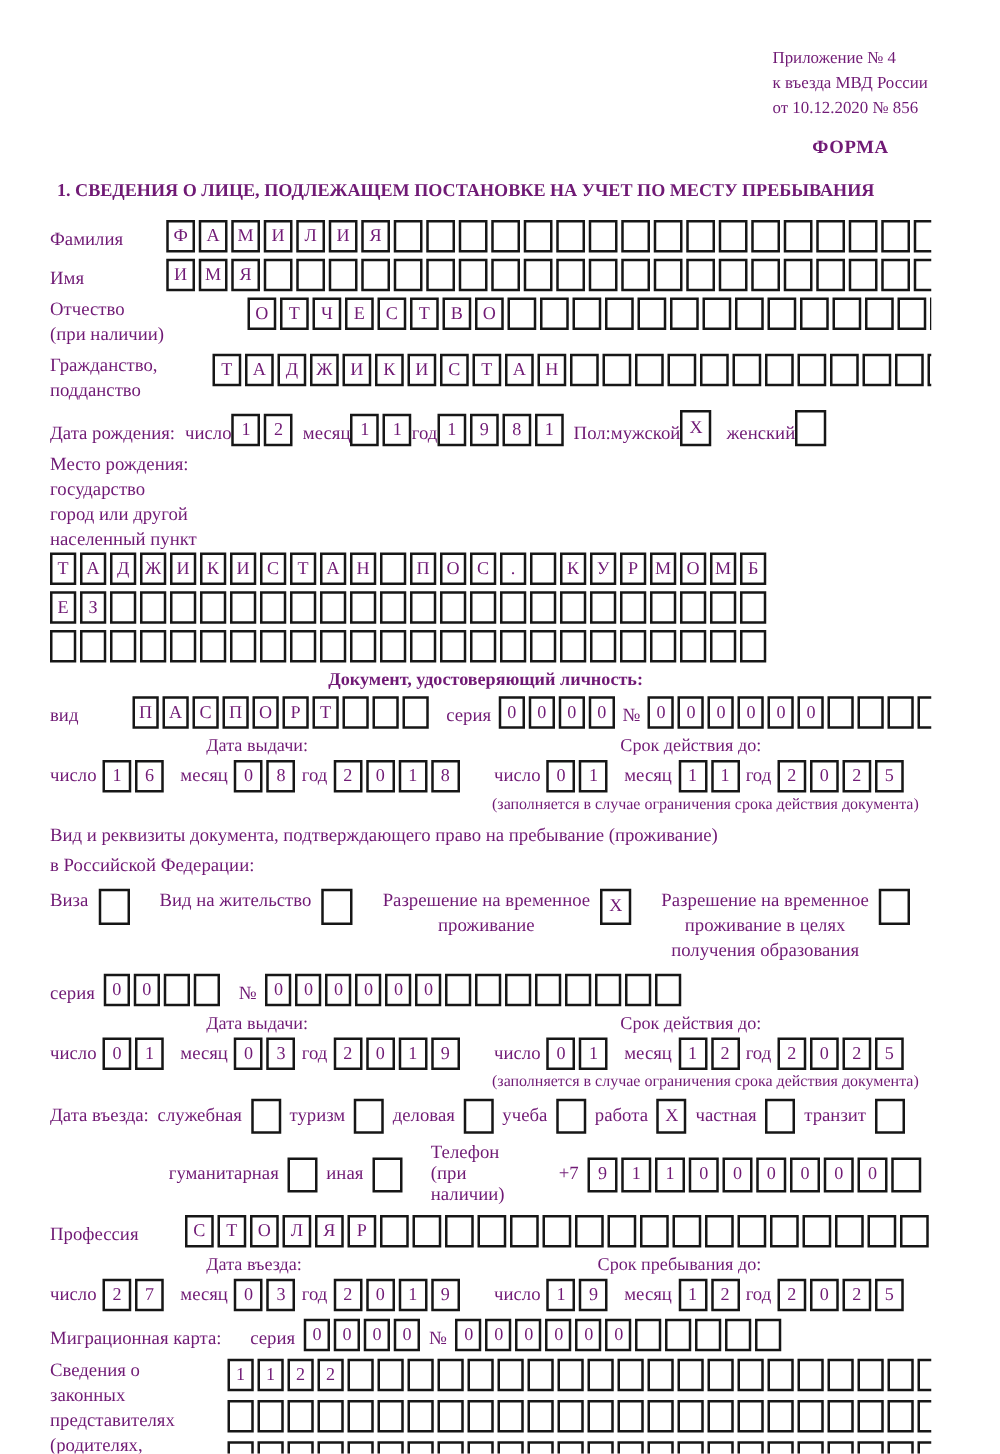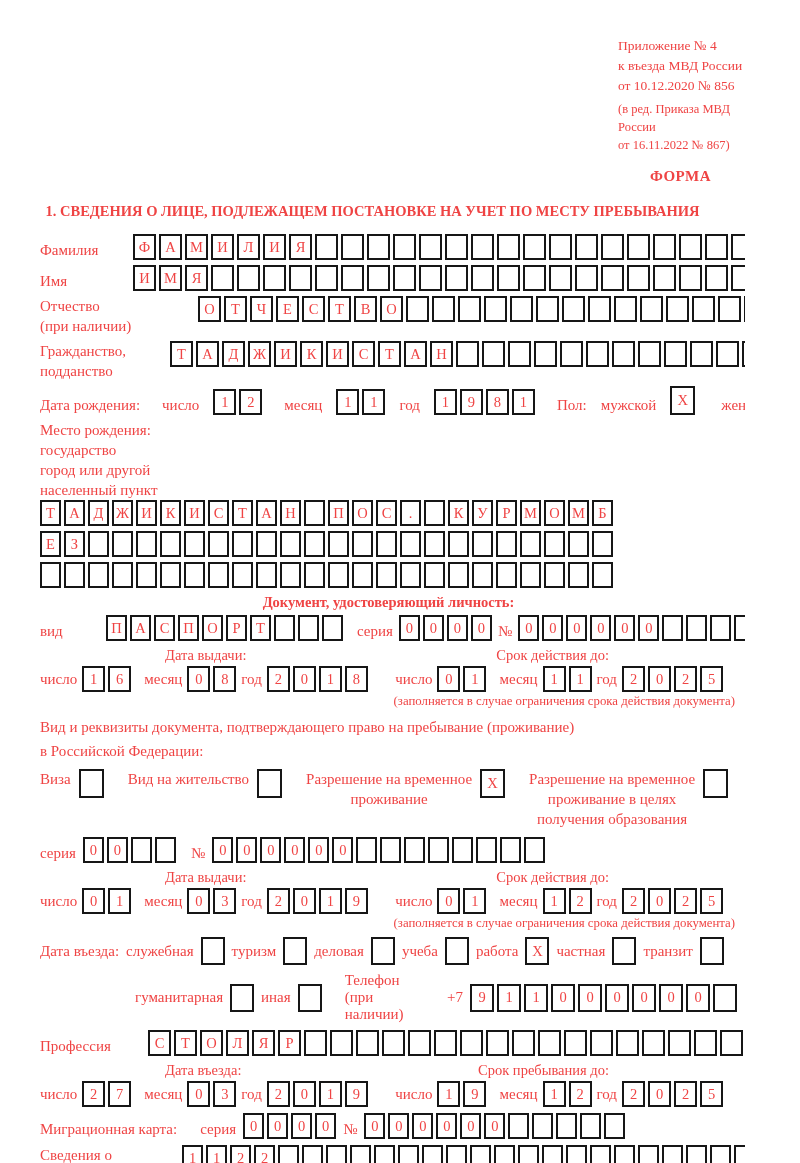--- a/index.html
+++ b/index.html
@@ -1,17 +1,17 @@
 <!DOCTYPE html>
 <html><head>
 <meta charset="utf-8">
 <style>
   html,body{margin:0;padding:0;background:#fff;}
   .page{
-    position:relative;width:745px;height:1163px;background:#fff;color:#ef4444;
+    position:relative;width:745px;height:1163px;background:#fff;color:#701a75;
     font-family:"Liberation Serif","DejaVu Serif",serif;font-size:15px;overflow:hidden;
   }
   
   .hdr{margin:36px 0 0 618px;font-size:13.5px;line-height:20px;}
   .hdr2{margin:4px 0 0 618px;font-size:12.5px;line-height:18px;}
   .forma{margin:14px 34px 0 0;text-align:right;font-weight:bold;font-size:15px;letter-spacing:.5px;padding-left:16px;}
   .title{margin:14px 0 0 0;text-align:center;font-weight:bold;font-size:15.5px;line-height:24px;}
   .title-underline{display:inline-block;width:66px;border-bottom:2px solid #333;vertical-align:baseline;margin-left:12px;}
   .sect{margin:18px 6px 0 6px;text-align:center;font-weight:bold;font-size:14.5px;}
   
@@ -50,24 +50,20 @@
 </head>
 <body>
 
 <div class="page">
 
   <div class="hdr">
     <div>Приложение № 4</div>
     <div>к въезда МВД России</div>
     <div>от 10.12.2020 № 856</div>
   </div>
-  <div class="hdr2">
-    <div>(в ред. Приказа МВД России</div>
-    <div>от 16.11.2022 № 867)</div>
-  </div>
   <div class="forma">ФОРМА</div>
 
 
   <div class="sect">1. СВЕДЕНИЯ О ЛИЦЕ, ПОДЛЕЖАЩЕМ ПОСТАНОВКЕ НА УЧЕТ ПО МЕСТУ ПРЕБЫВАНИЯ</div>
 
   <div class="content">
 
     <div class="row center">
       <span class="lbl w93">Фамилия</span>
       <span class="boxes">
@@ -184,21 +180,21 @@
           <span class="box"></span>
           <span class="box"></span>
           <span class="box"></span>
           <span class="box"></span>
           <span class="box"></span>
           <span class="box"></span>
           <span class="box"></span>
         </span>
     </div>
 
-    <div class="row center" style="gap:14px;">
+    <div class="row center" style="gap:0;">
       <span class="lbl">Дата рождения:</span>
       <span class="lbl gap8">число</span>
       <span class="boxes">
           <span class="box">1</span>
           <span class="box">2</span>
         </span>
       <span class="lbl gap8">месяц</span>
       <span class="boxes">
           <span class="box">1</span>
           <span class="box">1</span>

